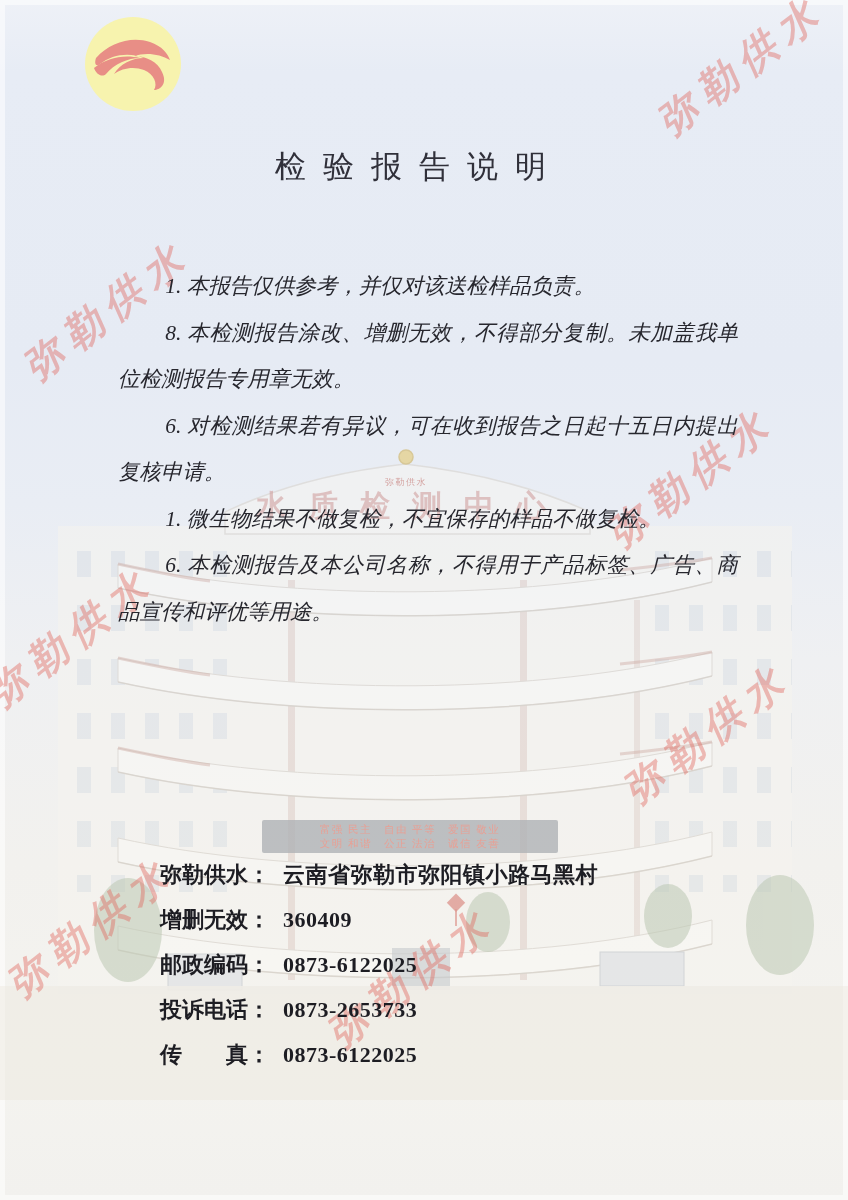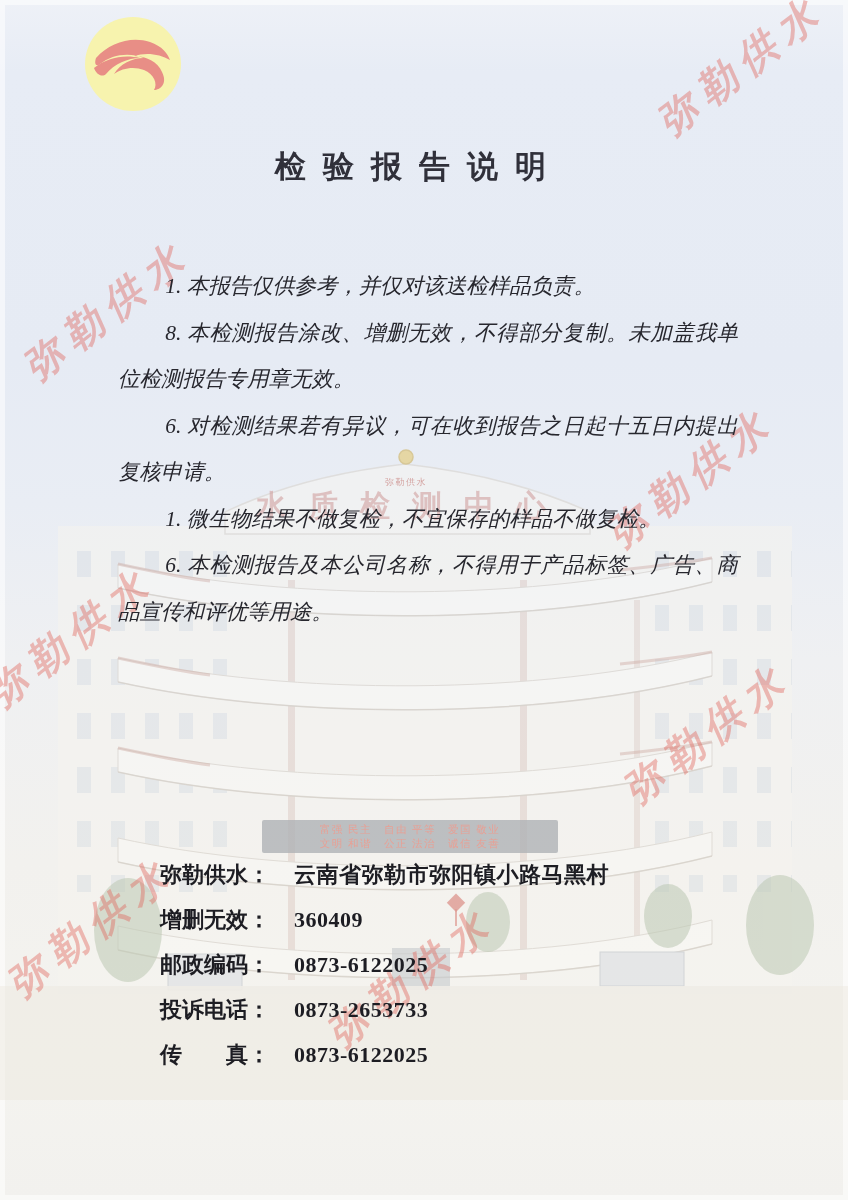--- a/index.html
+++ b/index.html
@@ -33,40 +33,40 @@
     pointer-events:none;
   }
   .wm1{left:662px; top:100px;}  .wm2{left:28px;  top:345px;}
   .wm3{left:612px; top:512px;}  .wm4{left:-8px;  top:672px;}
   .wm5{left:628px; top:768px;}  .wm6{left:12px;  top:962px;}
   .wm7{left:332px; top:1012px;}
 
   
   .title {
     position:absolute; left:0; top:146px; width:821px;
-    text-align:center; font-size:31px; font-weight:bold;
+    text-align:center; font-size:31px; font-weight:normal;
     color:#30303a; letter-spacing:.55em; text-indent:.55em;
   }
 
   
   .notes {
     position:absolute; left:118px; top:263px; width:620px;
     font-size:21.5px; line-height:46.5px; text-align:justify;
     color:#27272e;
     font-style:italic;
   }
   .notes p { text-indent:2.2em; }
 
   
   .contact {
     position:absolute; left:160px; top:852px;
     font-size:22px; line-height:45px; font-weight:bold; color:#1d1d23;
   }
   .contact .lbl { display:inline-block; }
-  .contact .val { margin-left:24px; letter-spacing:.5px;text-align:center; }
+  .contact .val { margin-left:13px; letter-spacing:.5px;text-align:center; }
 </style>
 </head>
 <body>
 
 <div class="page">
 
   <div class="bg-photo">
     <svg width="848" height="670" viewBox="0 0 848 670" xmlns="http://www.w3.org/2000/svg">
       <defs>
         <pattern id="win" width="34" height="54" patternUnits="userSpaceOnUse">

